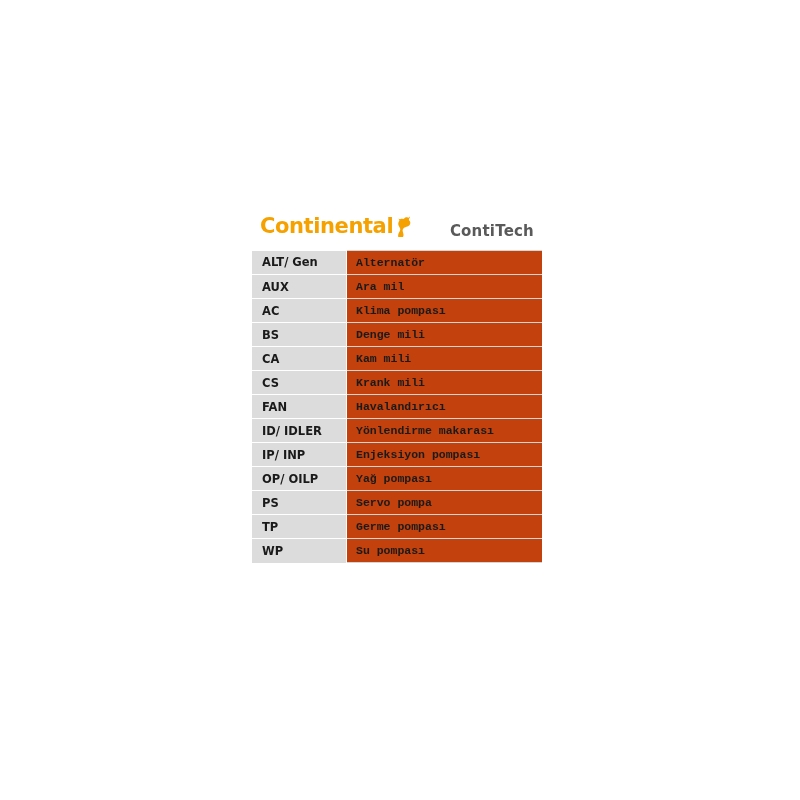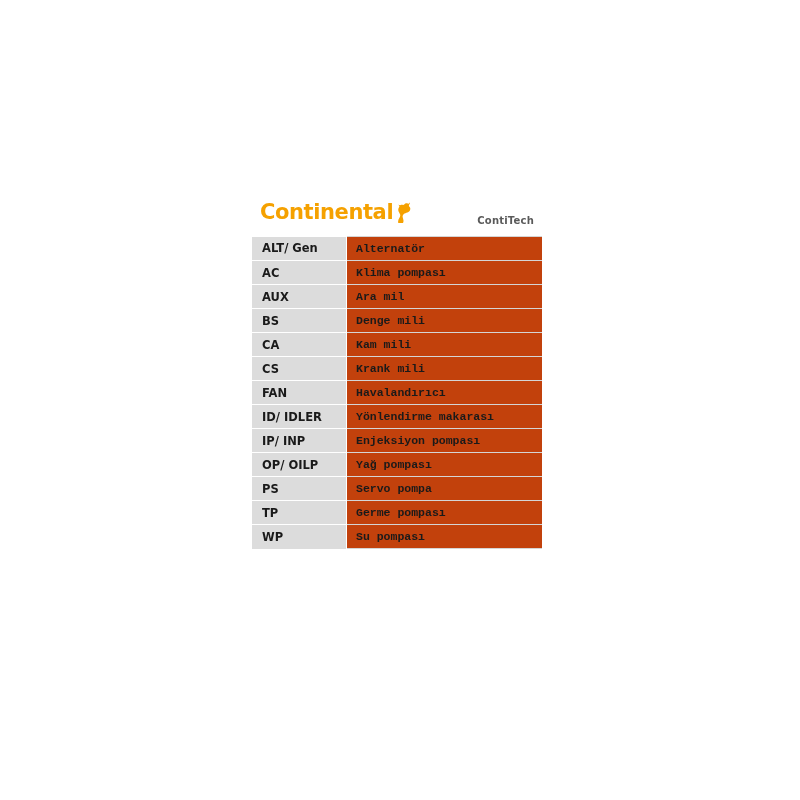--- a/index.html
+++ b/index.html
@@ -11,21 +11,21 @@
     height: 800px;
     background: #ffffff;
     font-family: "Liberation Sans", sans-serif;
     position: relative;
     overflow: hidden;
   }
 
   .sheet {
     position: absolute;
     left: 252px;
-    top: 188px;
+    top: 202px;
     width: 290px;
     background: #ffffff;
   }
 
   
   .logo-band {
     position: relative;
     height: 48px;
     background: #ffffff;
     display: flex;
@@ -49,21 +49,21 @@
     width: 18px;
     height: 22px;
     display: block;
   }
   .sub-brand {
     position: absolute;
     right: 8px;
     bottom: 10px;
     color: #5a5a5a;
     font-family: "DejaVu Sans", sans-serif;
-    font-size: 10px;
+    font-size: 15px;
     font-weight: 700;
     letter-spacing: 0.2px;
   }
 
   
   table.abbr-table {
     border-collapse: collapse;
     width: 290px;
     table-layout: fixed;
   }
@@ -123,26 +123,26 @@
     <span class="sub-brand">ContiTech</span>
   </div>
 
   <table class="abbr-table">
     <tbody>
       <tr>
         <td class="code-cell">ALT/ Gen</td>
         <td class="desc-cell">Alternatör</td>
       </tr>
       <tr>
+        <td class="code-cell">AUX</td>
+        <td class="desc-cell">Ara mil</td>
+      </tr>
+      <tr>
         <td class="code-cell">AC</td>
         <td class="desc-cell">Klima pompası</td>
-      </tr>
-      <tr>
-        <td class="code-cell">AUX</td>
-        <td class="desc-cell">Ara mil</td>
       </tr>
       <tr>
         <td class="code-cell">BS</td>
         <td class="desc-cell">Denge mili</td>
       </tr>
       <tr>
         <td class="code-cell">CA</td>
         <td class="desc-cell">Kam mili</td>
       </tr>
       <tr>

